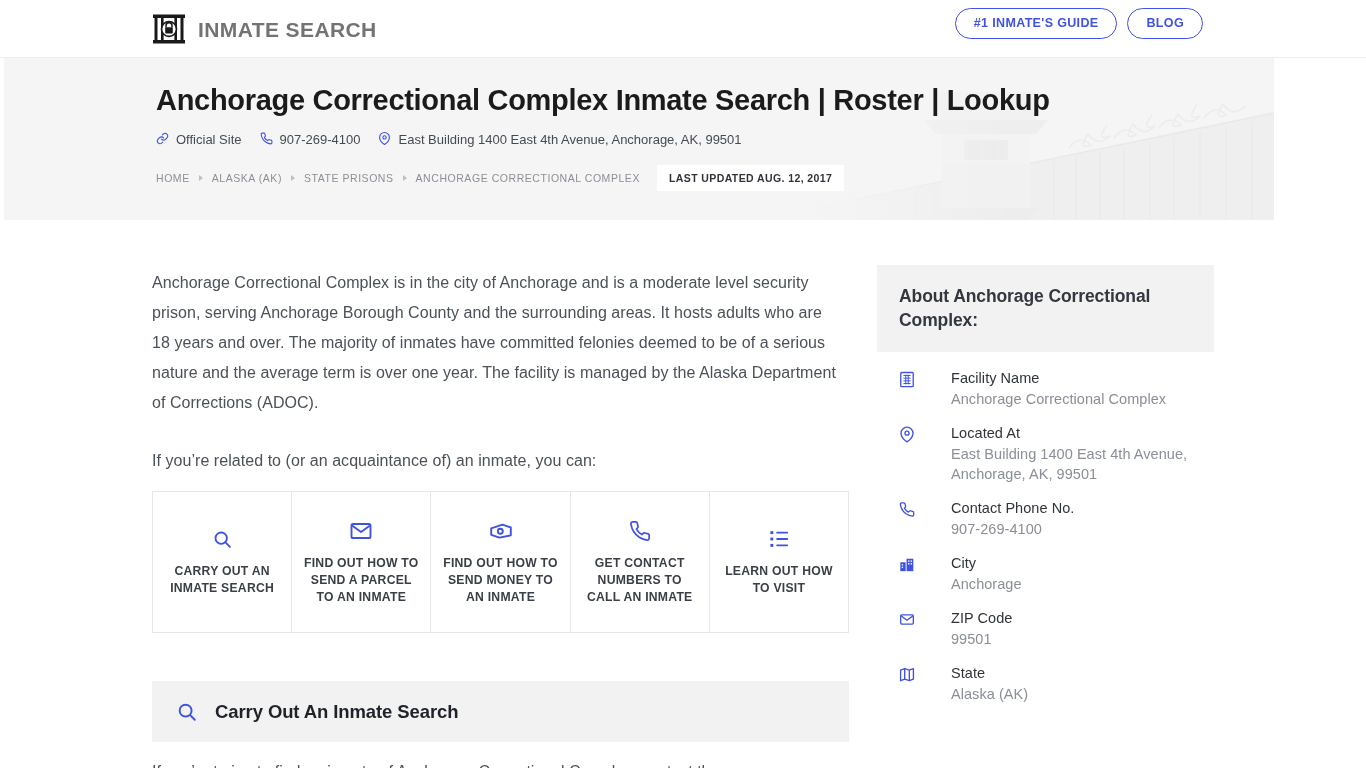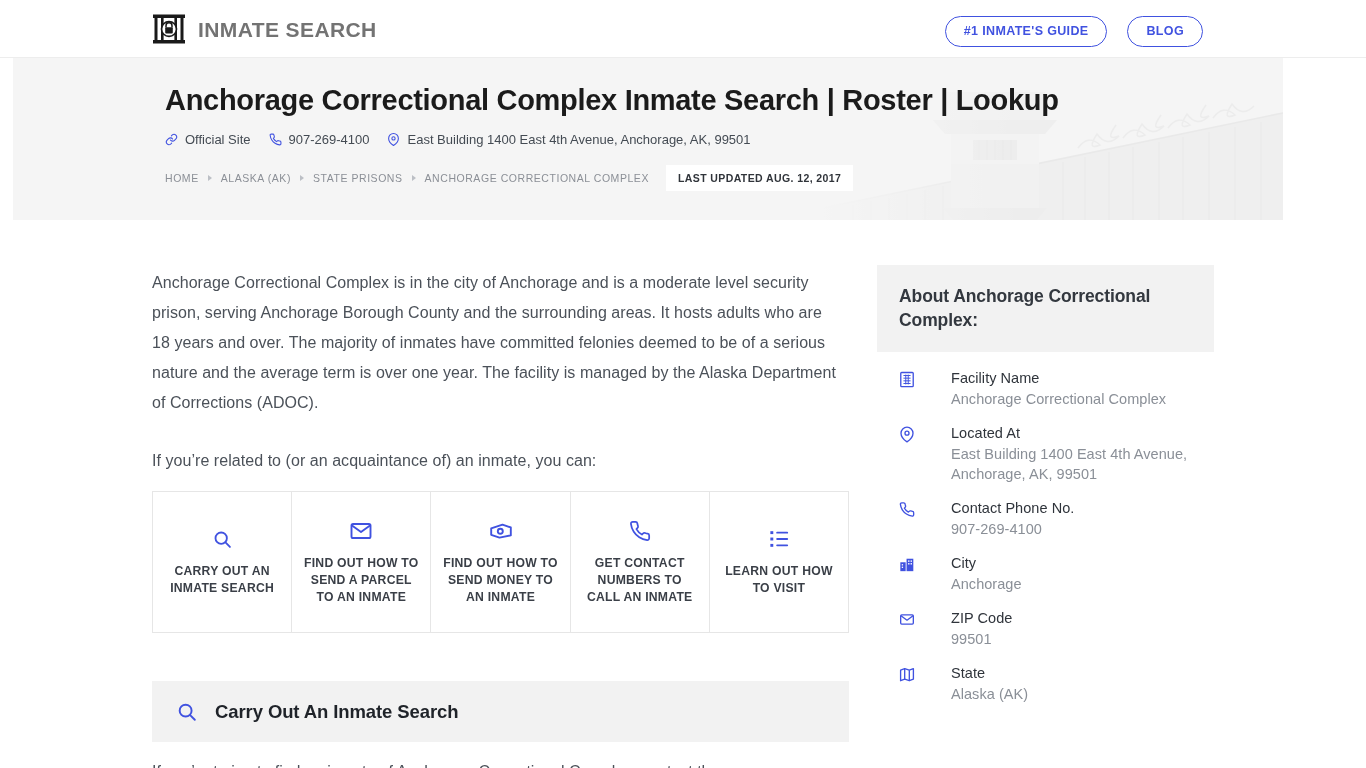--- a/index.html
+++ b/index.html
@@ -22,50 +22,50 @@
   .brand {
     position: absolute; left: 152px; top: 13px;
     display: flex; align-items: center; gap: 12px; cursor: pointer;
   }
   .brand-mark { width: 34px; height: 32px; display: block; }
   .brand-text {
     font-size: 21px; font-weight: bold; letter-spacing: .4px;
     color: #737373; line-height: 1;
   }
   .nav-btns {
-    position: absolute; right: 163px; top: 16px;
-    display: flex; align-items: flex-end; gap: 20px;
+    position: absolute; right: 163px; top: 8px;
+    display: flex; align-items: flex-end; gap: 10px;
   }
   .pill {
     border: 1.4px solid #4052e0; color: #4052e0; background: #fff;
     border-radius: 30px; font-size: 12.5px; font-weight: bold;
     letter-spacing: .35px; padding: 8px 18px 8px 18px; line-height: 1;
     white-space: nowrap; cursor: pointer;
   }
 
   
   .hero {
-    position: absolute; top: 58px; left: 13px; width: 1270px; height: 162px;
+    position: absolute; top: 58px; left: 4px; width: 1270px; height: 162px;
     background: #f5f5f5; overflow: hidden;
   }
   .hero-bg {
     position: absolute; right: 0; top: 0; width: 460px; height: 162px;
     opacity: .30;
   }
   .hero-inner { position: absolute; left: 152px; top: 26px; z-index: 2; }
   .hero-title {
     font-size: 29px; font-weight: bold; color: #1b1b1b;
     letter-spacing: -.3px; line-height: 1.15; margin: 0;
     white-space: nowrap;
   }
   .hero-meta {
     display: flex; align-items: center; gap: 18px;
     margin-top: 15px; font-size: 13px; color: #444b53;
   }
-  .hero-meta .mi { display: flex; align-items: center; gap: 7px; cursor: pointer; }
+  .hero-meta .mi { display: flex; gap: 7px; cursor: pointer; }
   .hero-meta .mi svg { display: block; }
   .hero-meta .addr { cursor: default; }
 
   .crumbs {
     display: flex; align-items: center; margin-top: 18px;
     font-size: 10.5px; letter-spacing: .55px; color: #8b8f96;
   }
   .crumbs .c { cursor: pointer; white-space: nowrap; }
   .crumbs .c.last { color: #8b8f96; cursor: default; }
   .crumbs .sep {

